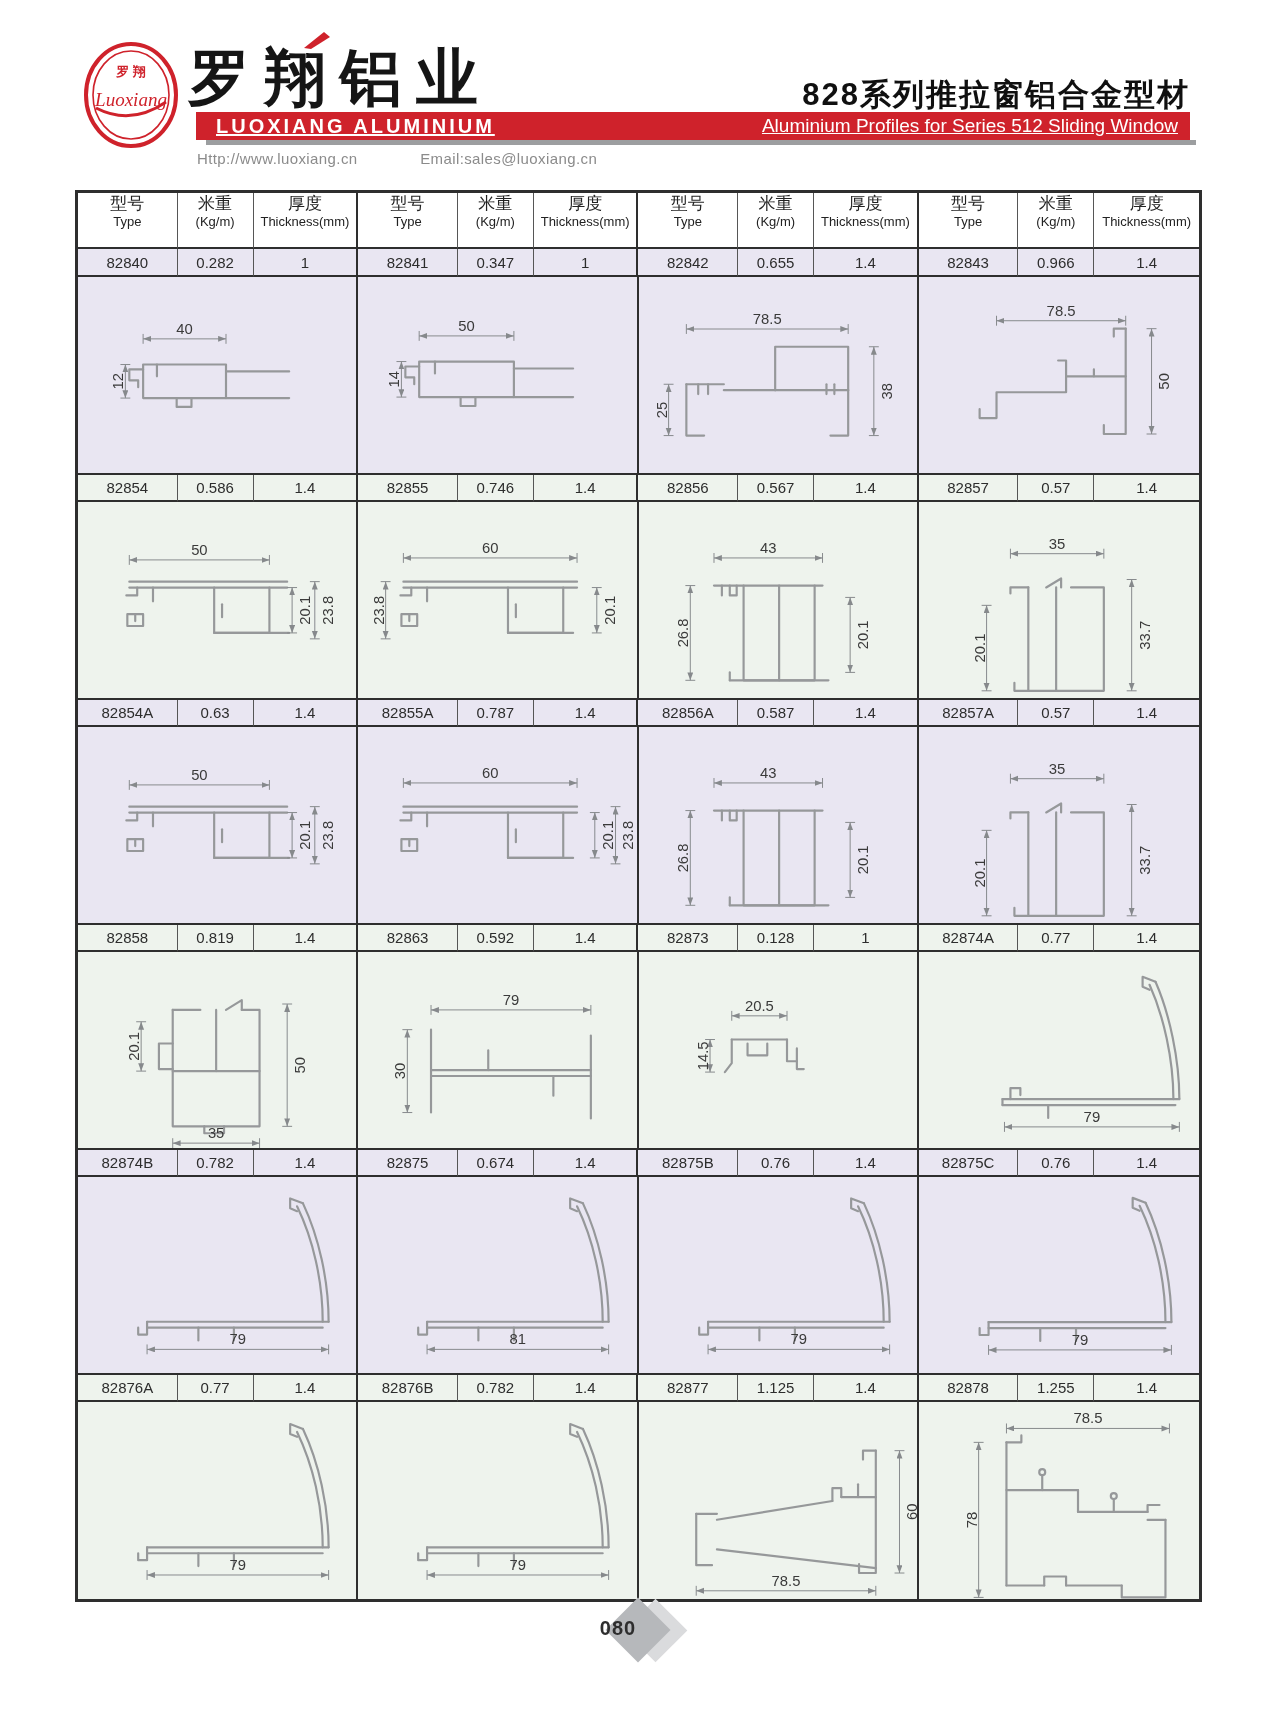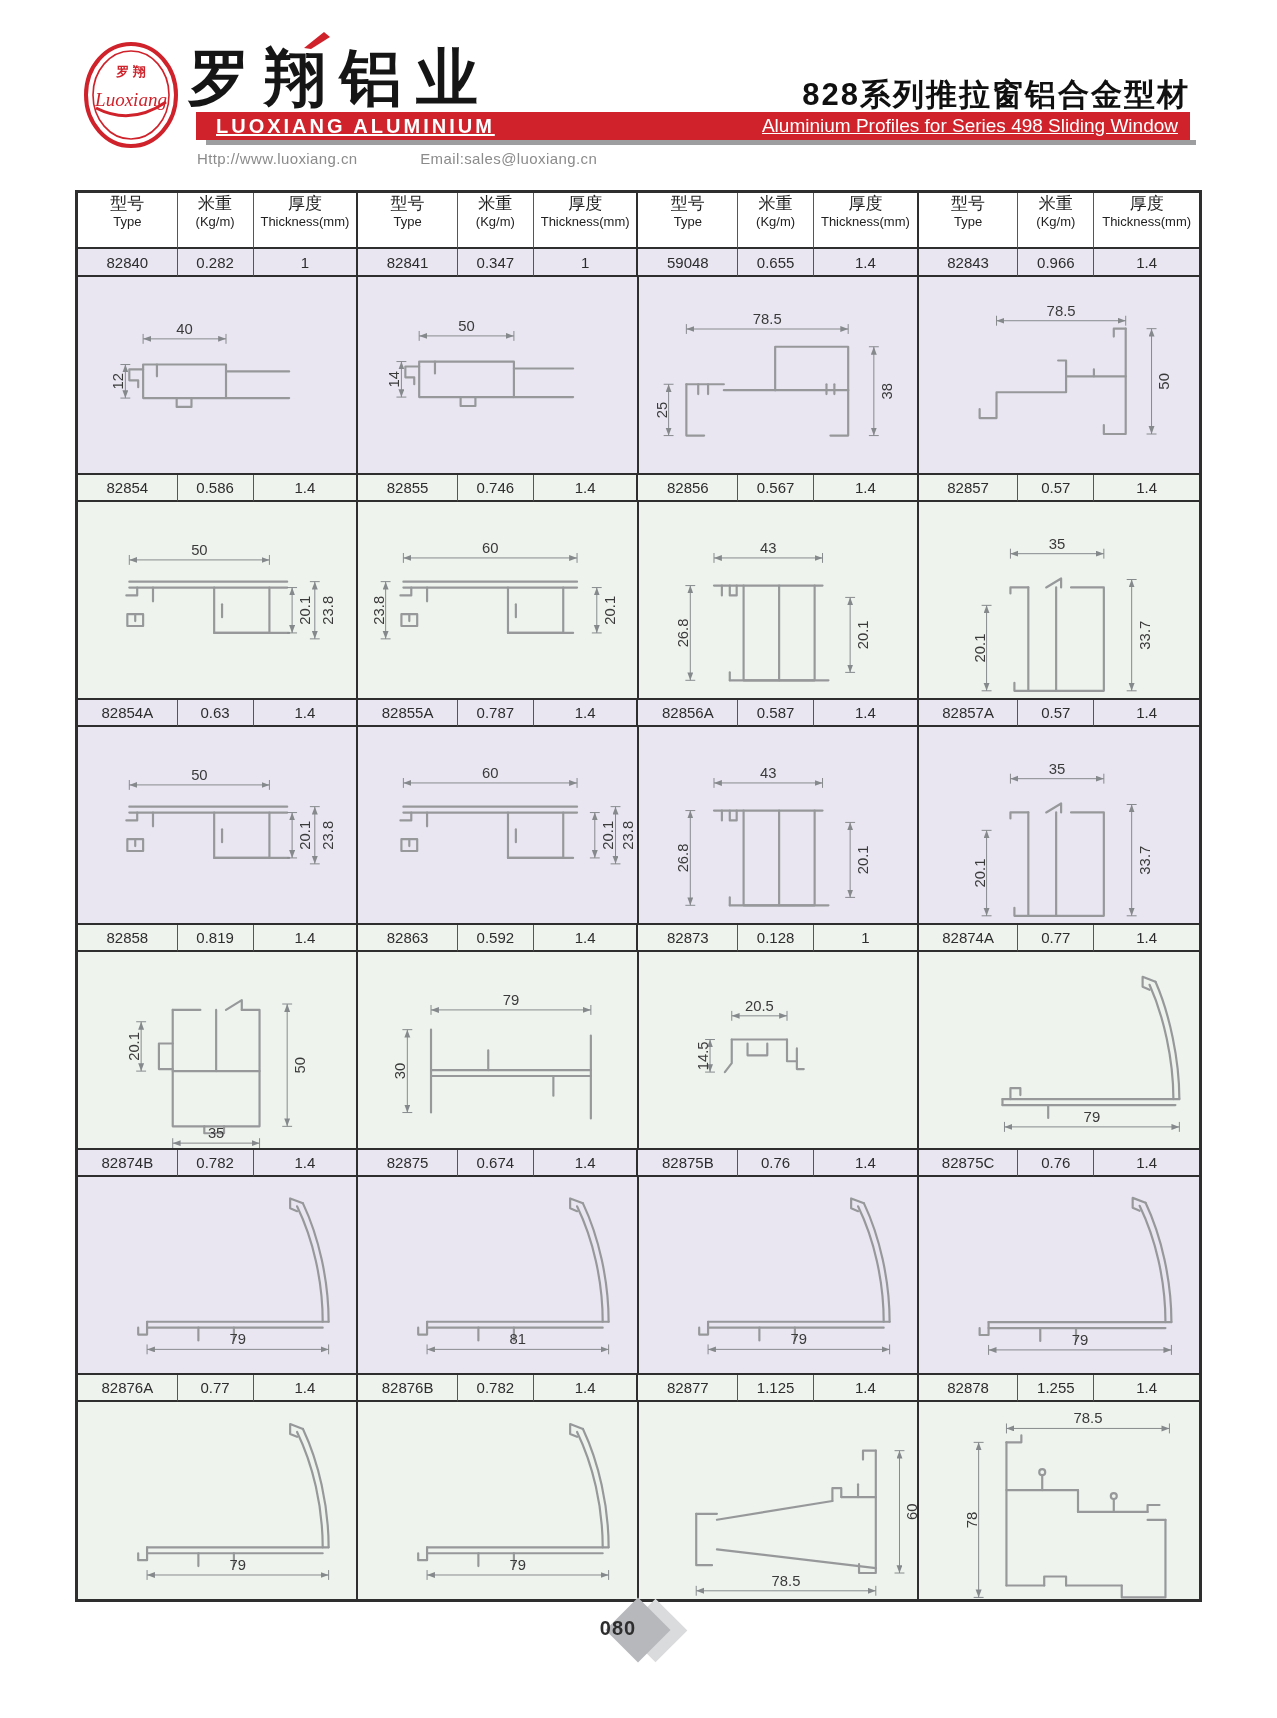--- a/index.html
+++ b/index.html
@@ -64,21 +64,21 @@
     <path d="M14,68 Q49,86 84,62" fill="none" stroke="#cf222b" stroke-width="3"></path>
   </svg>
 
   <div class="company-zh">罗翔铝业</div>
   <svg class="title-swoosh" viewBox="0 0 30 20">
     <path d="M2,18 L22,2 L28,7 L9,19 z" fill="#cf222b"></path>
   </svg>
 
   <div class="red-band" style="background:#cf222b">
     <span class="band-left">LUOXIANG ALUMINIUM</span>
-    <span class="band-right">Aluminium Profiles for Series 498 Sliding Window</span>
+    <span class="band-right">Aluminium Profiles for Series 512 Sliding Window</span>
   </div>
   <div class="band-shadow"></div>
 
   <div class="series-zh">828系列推拉窗铝合金型材</div>
 
   <div class="contact">
     <span>Http://www.luoxiang.cn</span>
     <span>Email:sales@luoxiang.cn</span>
   </div>
 
@@ -133,21 +133,21 @@
           <span class="en">Thickness(mm)</span>
         </div>
       </div>
       <div class="data-row">
         <div class="data-cell band-lavender">82840</div>
         <div class="data-cell band-lavender">0.282</div>
         <div class="data-cell band-lavender group-end">1</div>
         <div class="data-cell band-lavender">82841</div>
         <div class="data-cell band-lavender">0.347</div>
         <div class="data-cell band-lavender group-end">1</div>
-        <div class="data-cell band-lavender">59048</div>
+        <div class="data-cell band-lavender">82842</div>
         <div class="data-cell band-lavender">0.655</div>
         <div class="data-cell band-lavender group-end">1.4</div>
         <div class="data-cell band-lavender">82843</div>
         <div class="data-cell band-lavender">0.966</div>
         <div class="data-cell band-lavender no-right">1.4</div>
       </div>
       <div class="draw-row">
         <div class="draw-cell band-lavender group-end">
           <svg viewBox="0 0 282 197" preserveAspectRatio="xMidYMid meet">
             <defs>

